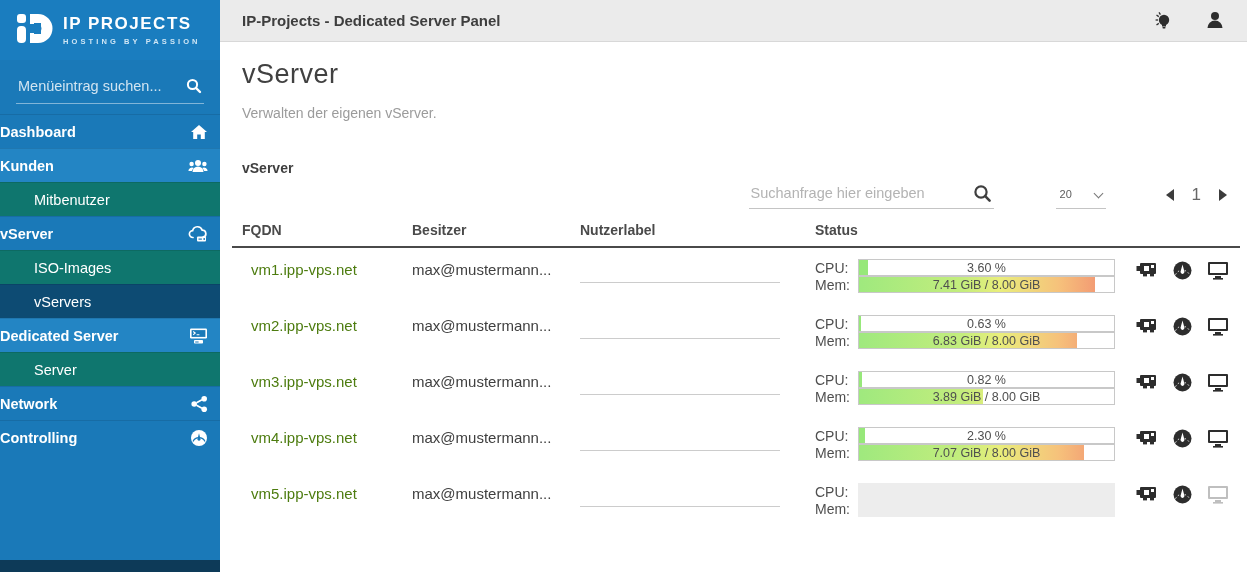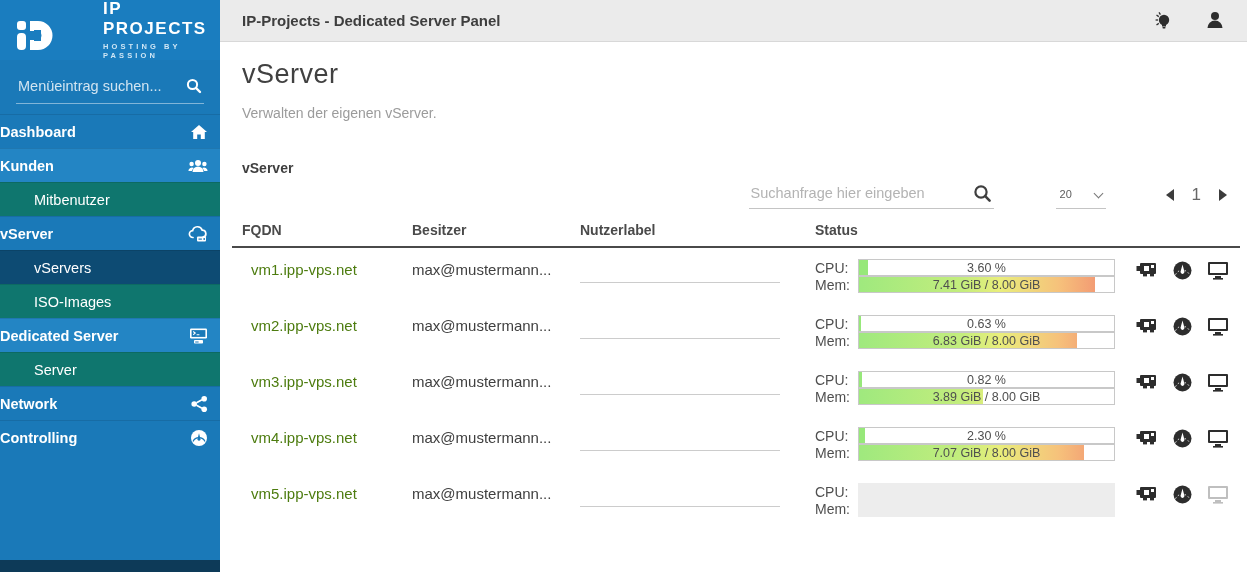--- a/index.html
+++ b/index.html
@@ -1,21 +1,21 @@
 <!DOCTYPE html>
 <html><head>
 <meta charset="utf-8">
 <style>
   * { margin:0; padding:0; box-sizing:border-box; }
   html,body { width:1247px; height:572px; font-family:"Liberation Sans", sans-serif; background:#fff; overflow:hidden; }
   .stage { position:relative; width:1247px; height:572px; }
 
   
   .sidebar { position:absolute; left:0; top:0; width:220px; height:572px; background:#1a79b8; }
-  .logo { height:60px; display:flex; align-items:flex-end; padding-left:12px; background:#1a7dbf;gap:40px; }
+  .logo { height:60px; display:flex; align-items:center; padding-left:12px; background:#1a7dbf; }
   .logo-text { margin-left:9px; }
   .logo-title { color:#fff; font-size:17px; font-weight:bold; letter-spacing:1.5px; }
   .logo-tagline { color:#cfe6f5; font-size:7.5px; font-weight:bold; letter-spacing:3.1px; margin-top:3px; }
   .side-search { position:relative; margin:14px 16px 10px 16px; border-bottom:1px solid rgba(255,255,255,.45); height:30px; }
   .side-search input { width:170px; background:transparent; border:none; outline:none; color:#fff; font-size:14.5px; font-family:inherit; padding:4px 2px; }
   .side-search input::placeholder { color:rgba(255,255,255,.8); }
   .side-search .mag { position:absolute; right:2px; top:4px; }
   .menu { margin-top:10px; }
   .mi { position:relative; height:34px; display:flex; align-items:center; color:#fff; font-size:14.5px; cursor:pointer; border-top:1px solid rgba(0,0,0,.10); }
   .mi.top { padding-left:0; font-weight:bold; }
@@ -136,25 +136,25 @@
         <span>vServer</span>
         <span class="ricon">
           <svg width="20" height="17" viewBox="0 0 20 17">
               <path d="M5 12 a3.4 3.4 0 0 1-.4-6.8 a5 5 0 0 1 9.6-.6 a3.6 3.6 0 0 1 .9 7.1" fill="none" stroke="#fff" stroke-width="1.7" stroke-linecap="round"></path>
               <rect x="9" y="11" width="9" height="5" rx="1" fill="#fff"></rect>
               <rect x="10.5" y="13" width="3.4" height="1.2" fill="#1a79b8"></rect>
               <circle cx="16.2" cy="13.5" r=".9" fill="#1a79b8"></circle>
             </svg>
         </span>
       </div>
+      <div class="mi sub">
+        <span>ISO-Images</span>
+      </div>
       <div class="mi sub selected">
         <span>vServers</span>
-      </div>
-      <div class="mi sub">
-        <span>ISO-Images</span>
       </div>
       <div class="mi top hl">
         <span>Dedicated Server</span>
         <span class="ricon">
           <svg width="19" height="17" viewBox="0 0 19 17">
               <rect x="1" y="1" width="17" height="10" rx="1.2" fill="#fff"></rect>
               <rect x="2.6" y="2.6" width="13.8" height="6.8" fill="#1a79b8"></rect>
               <path d="M4.2 4 l2 1.6 l-2 1.6" fill="none" stroke="#fff" stroke-width="1.1"></path>
               <line x1="7.6" y1="7.2" x2="10.4" y2="7.2" stroke="#fff" stroke-width="1.1"></line>
               <rect x="5" y="12.6" width="9" height="3.4" rx=".8" fill="#fff"></rect>

